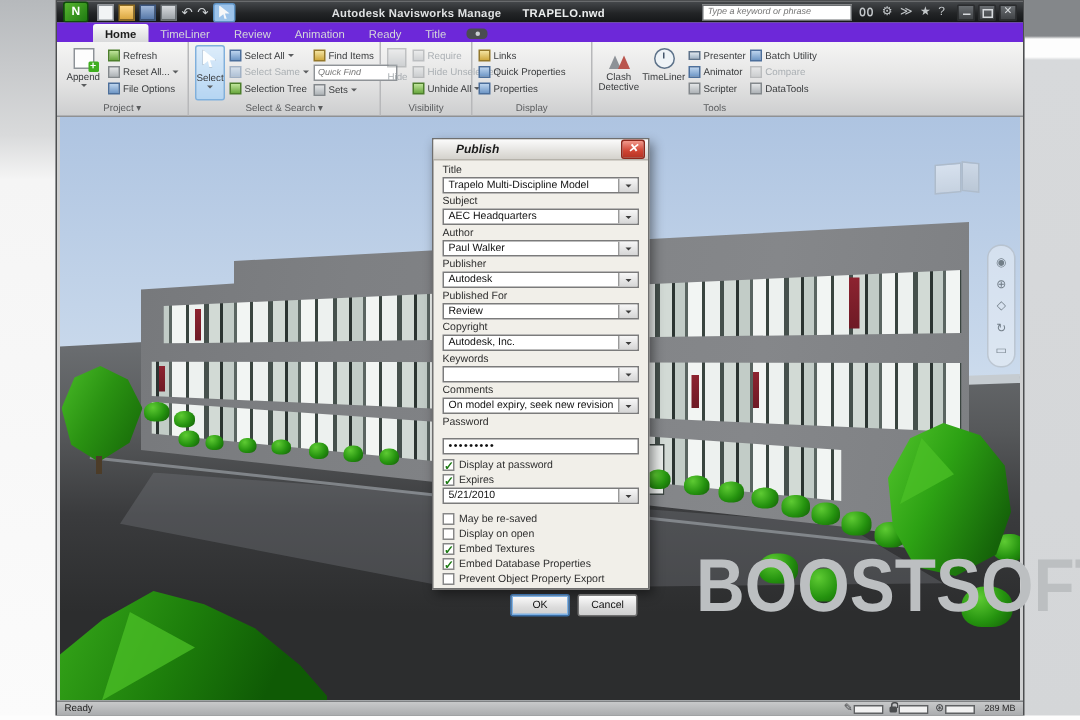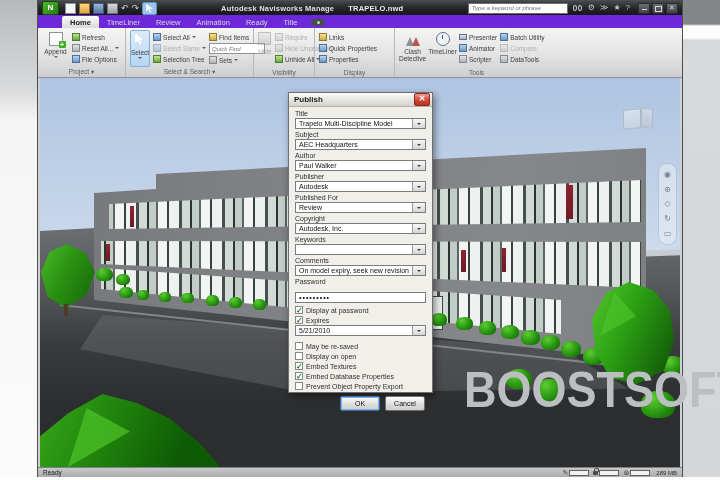--- a/index.html
+++ b/index.html
@@ -104,21 +104,21 @@
 
   .viewcube{left:579px;top:26px;width:38px;height:30px;opacity:.55;}
   .vc-face{position:absolute;background:linear-gradient(#f4f6f8,#d4d9de);border:1px solid #a9b1b8;box-sizing:border-box;}
   .vc-l{left:4px;top:5px;width:18px;height:20px;transform:skewY(-5deg);}
   .vc-r{left:22px;top:4px;width:12px;height:20px;transform:skewY(6deg);background:linear-gradient(#e2e6ea,#bfc6cc);}
   .navbar{left:618px;top:85px;width:19px;height:82px;background:rgba(246,249,251,.42);border:1px solid rgba(150,160,170,.45);border-radius:9px;display:flex;flex-direction:column;align-items:center;justify-content:space-around;padding:3px 0;box-sizing:border-box;}
   .nbico{font-size:8px;color:rgba(80,92,102,.75);line-height:9px;}
 
   
   .dialog{left:248px;top:14px;width:145px;height:301px;background:#f1efe9;border:1px solid #6f6f6f;box-shadow:2px 3px 7px rgba(0,0,0,.45);box-sizing:border-box;z-index:40;}
-  .dtitle{height:13px;background:linear-gradient(#fbfbfb,#d4d2cc);border-bottom:1px solid #b5b2aa;display:flex;align-items:center;padding:0 2px 0 5px;}
+  .dtitle{height:13px;background:linear-gradient(#fbfbfb,#d4d2cc);border-bottom:1px solid #b5b2aa;display:flex;align-items:center;padding:0 2px 0 15px;font-style:italic;}
   .dtitle .txt{font-size:8px;font-weight:bold;color:#1c1c1c;flex:1;}
   .dclose{width:14px;height:11px;background:linear-gradient(#f2998c,#cf4433 60%,#b63525);border:1px solid #8e271b;border-radius:2px;color:#fff;font-size:8px;line-height:10px;text-align:center;font-weight:bold;}
   .dbody{padding:2px 6px 0;}
   .fld .flabel{font-size:7px;color:#2e2e2e;line-height:9px;}
   .combo{position:relative;height:11px;background:#fff;border:1px solid #7b7b7b;box-sizing:border-box;display:flex;align-items:center;padding:0 14px 0 3px;font-size:7px;color:#111;margin-bottom:1px;white-space:nowrap;overflow:hidden;}
   .combo .ddb{position:absolute;right:0;top:0;bottom:0;width:12px;background:linear-gradient(#f7f7f7,#d6d6d6);border-left:1px solid #9a9a9a;display:flex;align-items:center;justify-content:center;}
   .ddb i{width:0;height:0;border:2.5px solid transparent;border-top-color:#3c3c3c;margin-top:2px;}
   .pwd{height:11px;width:100%;background:#fff;border:1px solid #7b7b7b;box-sizing:border-box;font-size:7px;font-weight:bold;letter-spacing:1px;padding:0 3px;color:#111;font-family:"Liberation Sans",sans-serif;}
   .chk{display:flex;align-items:center;margin:2px 0 1px;}
   .chk .box{width:8px;height:8px;background:#fff;border:1px solid #878787;box-sizing:border-box;font-size:8px;line-height:7px;color:#1c7a12;font-weight:bold;text-align:center;}

